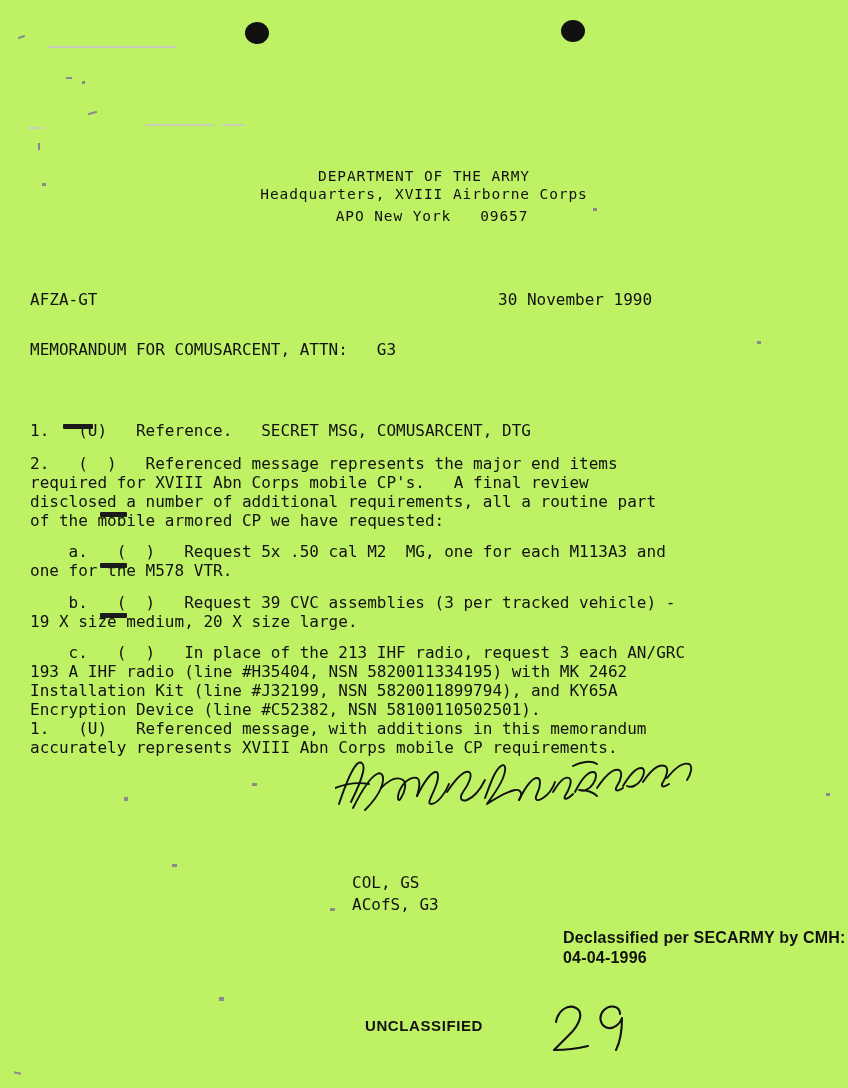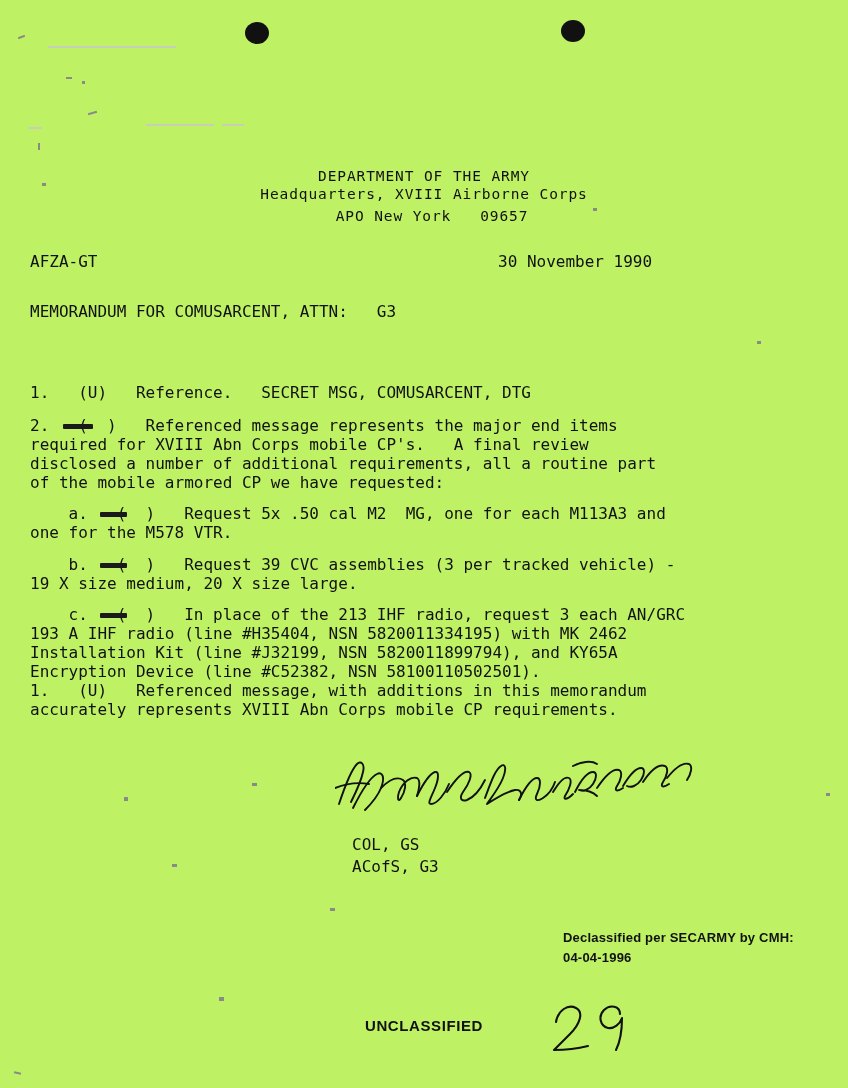--- a/index.html
+++ b/index.html
@@ -56,21 +56,21 @@
   .sp14 { left: 330px; top: 908px; width: 5px; height: 3px; }
   .sp15 { left: 252px; top: 783px; width: 5px; height: 3px; }
   .centered {
     position: absolute;
     width: 848px;
     text-align: center;
     white-space: pre;
     font-size: 14.5px;
     letter-spacing: 0.9px;
   }
-  .blk { position: absolute; white-space: pre; }
+  .blk { position: absolute; white-space: pre; margin-top: 38px; }
 
   .hdr1 { top: 168px; }
   .hdr2 { top: 186px; }
   .hdr3 { top: 208px; padding-left: 8px; }
 
   .office { left: 30px; top: 252px; }
   .date { left: 498px; top: 252px; }
 
   .memoline { left: 30px; top: 302px; }
   .subject { left: 30px; top: 335px; }
@@ -105,21 +105,21 @@
     height: 62px;
   }
   .sigblock { left: 352px; top: 812px; line-height: 22px; }
 
   
   .declass {
     position: absolute;
     left: 563px;
     top: 928px;
     font-family: "Liberation Sans", sans-serif;
-    font-size: 13px;
+    font-size: 16px;
     font-weight: bold;
     line-height: 20px;
     letter-spacing: 0.2px;
     white-space: pre;
   }
   .unclass {
     position: absolute;
     left: 0;
     top: 1017px;
     width: 848px;

